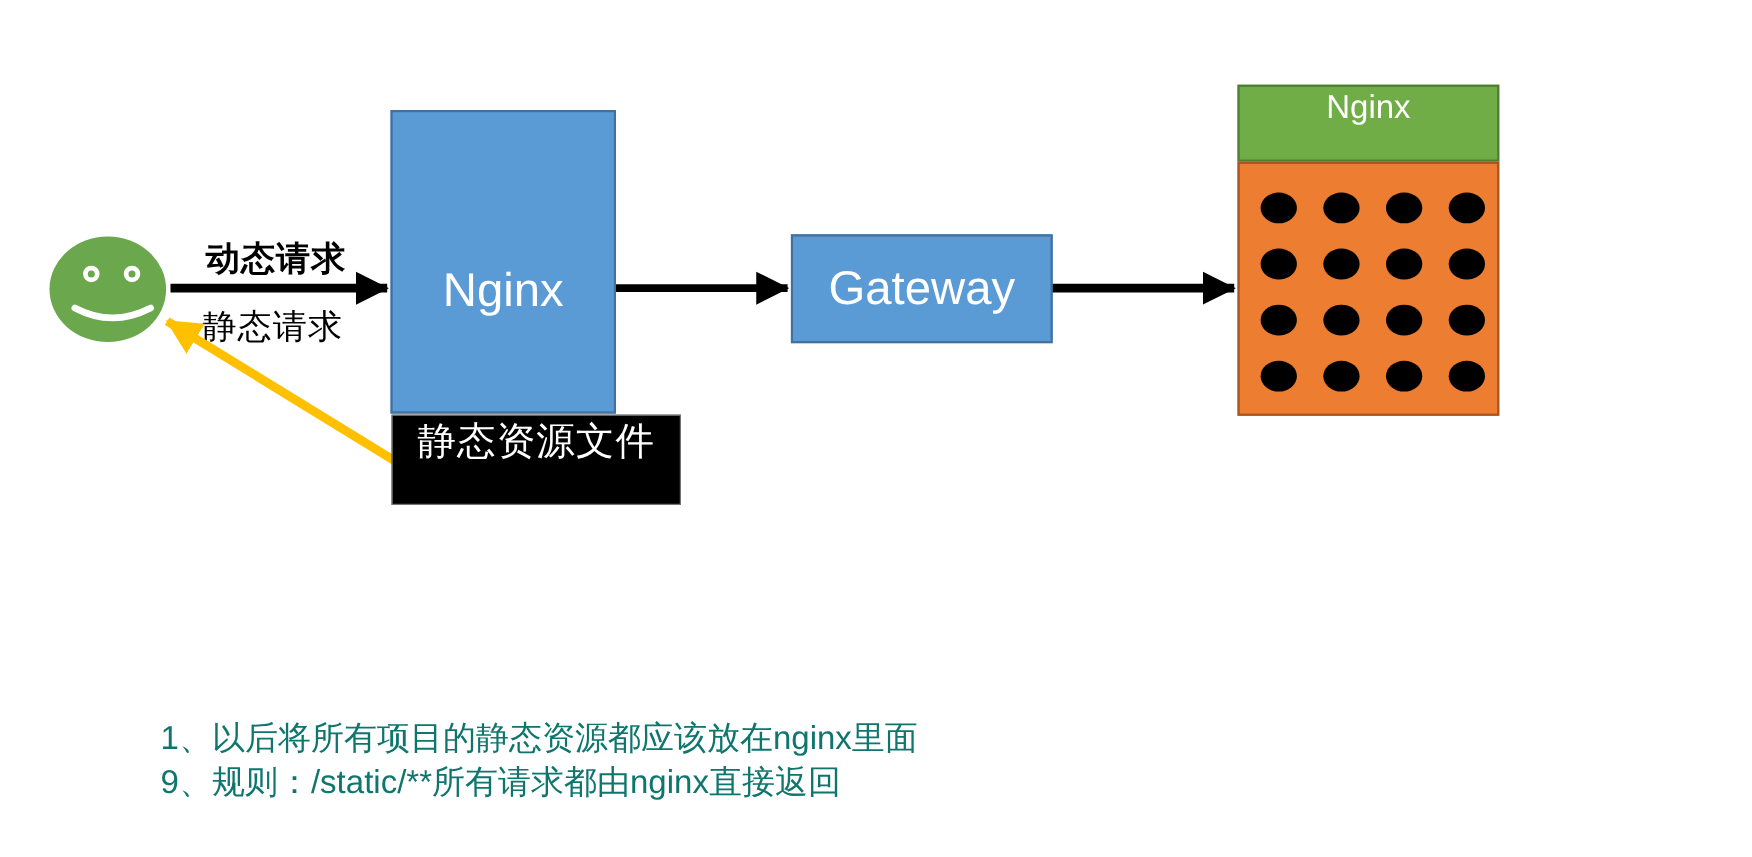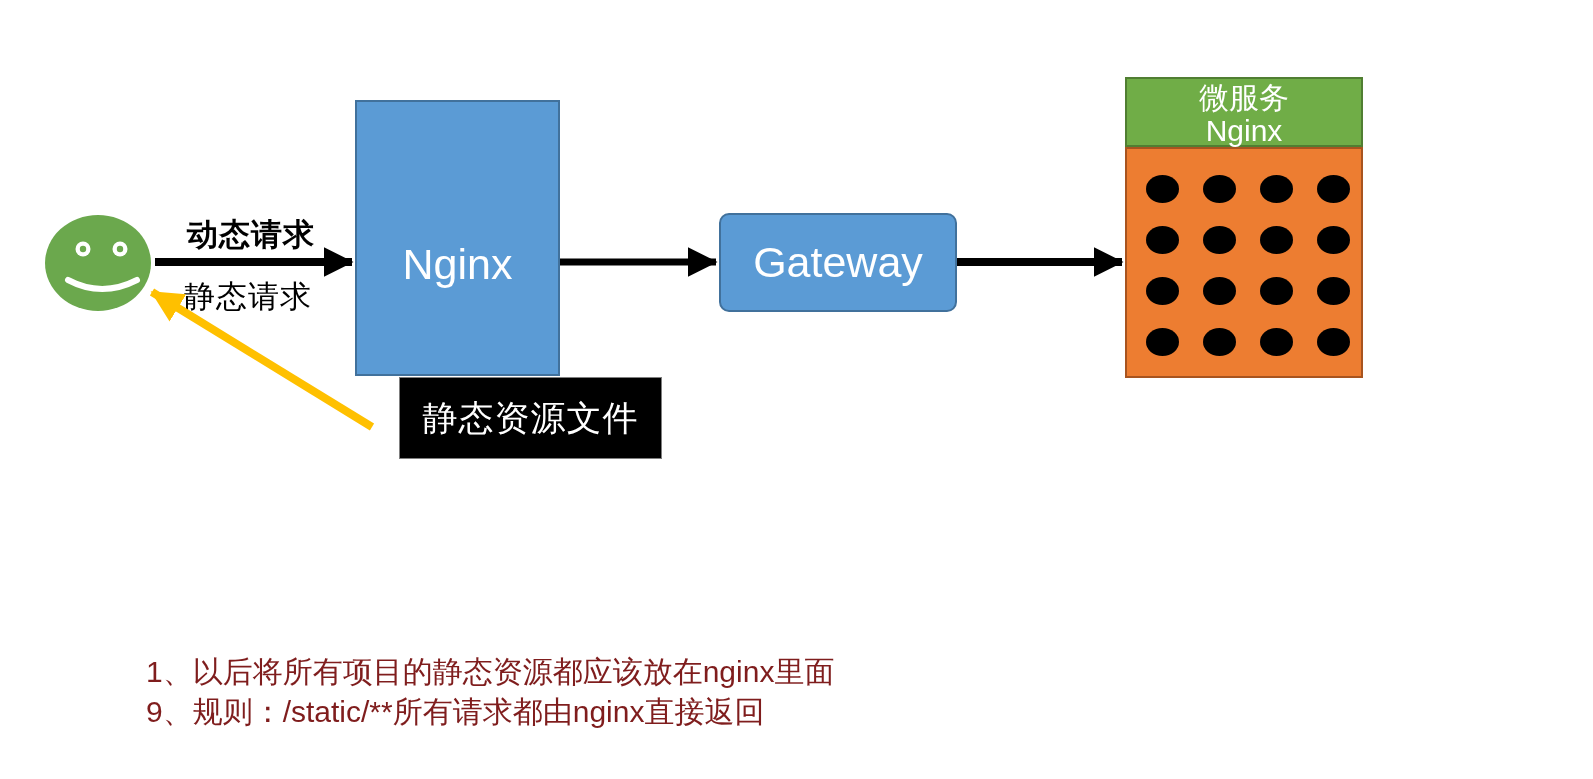--- a/index.html
+++ b/index.html
@@ -46,35 +46,34 @@
     align-items: center;
     justify-content: center;
     z-index: 2;
   }
   .node-blue .node-label {
     color: #ffffff;
     font-size: 43px;
     white-space: nowrap;
   }
   .nginx-node { left: 355px; top: 100px; width: 205px; height: 276px; padding-top: 53px; }
-  .gateway-node { left: 719px; top: 213px; width: 238px; height: 99px; border-radius: 10px; }
+  .gateway-node { left: 719px; top: 213px; width: 238px; height: 99px; }
 
   
   .static-files-node {
     position: absolute;
     left: 356px; top: 377px;
     width: 263px; height: 82px;
     background: #000000;
     border: 1px solid #7f7f7f;
     box-sizing: border-box;
     display: flex;
-    align-items: center;
+    align-items: flex-start;
     justify-content: center;
     z-index: 4;
-    margin-left: 43px;
   }
   .static-files-node .node-label {
     color: #ffffff;
     font-size: 35px;
     letter-spacing: 1px;
     white-space: nowrap;
   }
 
   
   .ms-header {
@@ -113,21 +112,21 @@
   .dot {
     width: 33px; height: 28px;
     background: #000000;
     border-radius: 50%;
   }
 
   
   .notes {
     position: absolute;
     left: 146px; top: 652px;
-    color: #7f1d1d;
+    color: #0f766e;
     font-size: 30px;
     line-height: 40px;
     z-index: 2;
     white-space: nowrap;
   }
 </style>
 </head>
 <body>
 
 <div class="canvas">
@@ -165,21 +164,20 @@
 
   <div class="static-files-node">
     <span class="node-label">静态资源文件</span>
   </div>
 
   <div class="node-blue gateway-node">
     <span class="node-label">Gateway</span>
   </div>
 
   <div class="ms-header">
-    <span>微服务</span>
     <span>Nginx</span>
   </div>
   <div class="ms-body">
     <div class="dot-grid">
         <div class="dot"></div>
         <div class="dot"></div>
         <div class="dot"></div>
         <div class="dot"></div>
         <div class="dot"></div>
         <div class="dot"></div>

